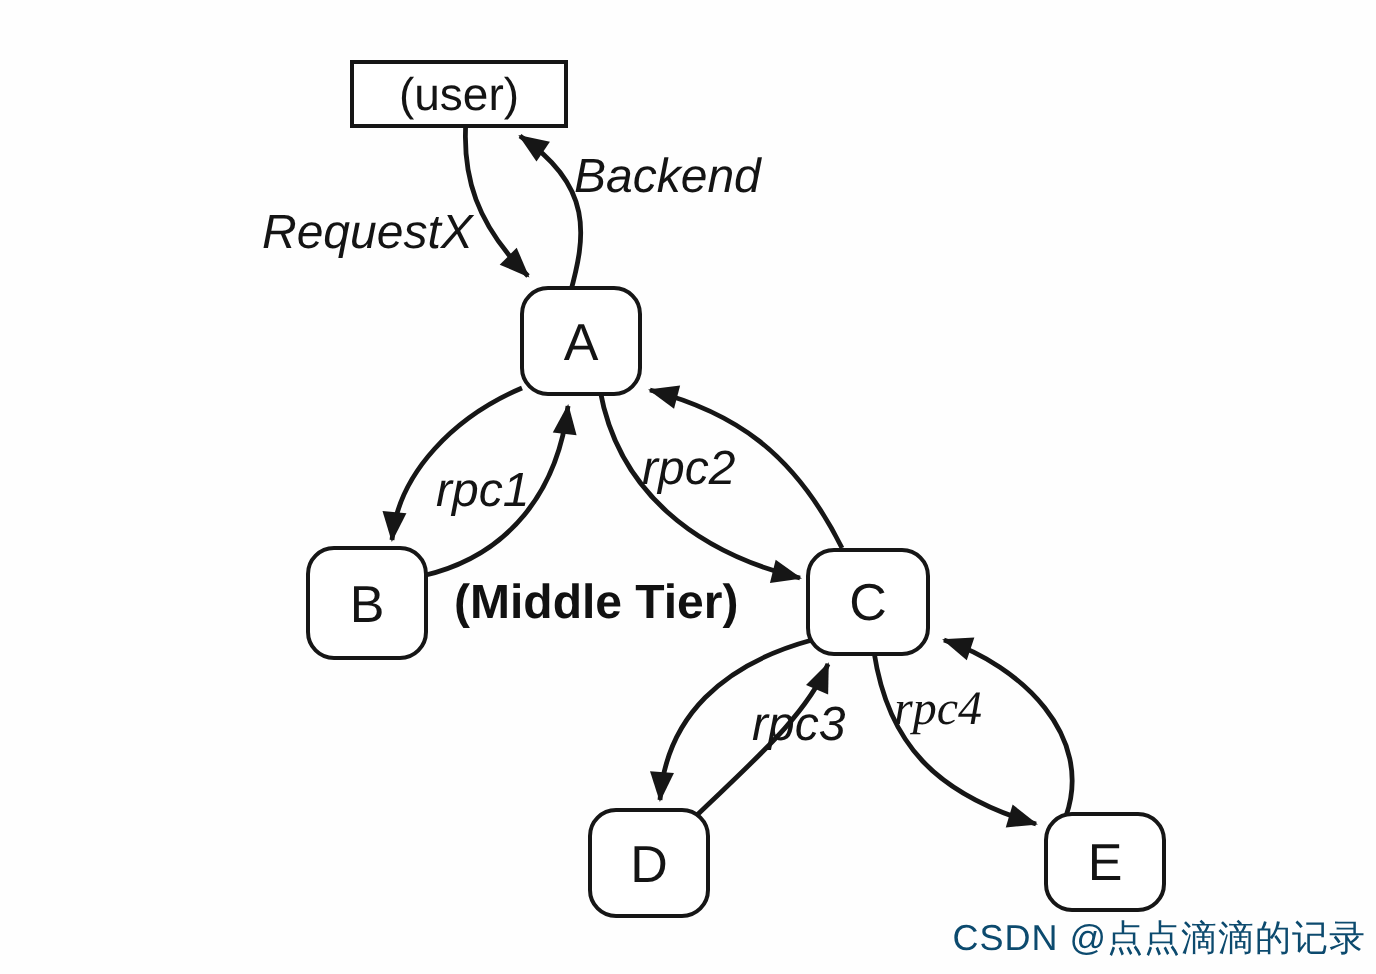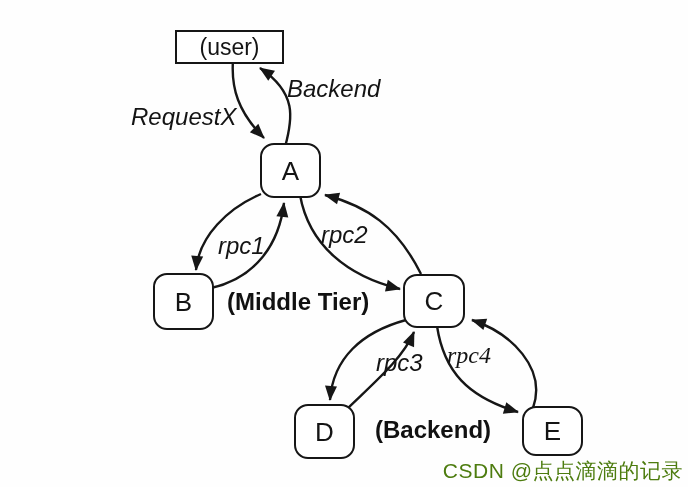--- a/index.html
+++ b/index.html
@@ -36,21 +36,21 @@
   #lbl-rpc4{left:447px;top:342px;font-family:Liberation Serif, serif;}
   .tier-label{
     position:absolute;z-index:3;font-weight:700;font-size:24px;
     white-space:nowrap;color:#111111;
   }
   #tier-frontend{left:331px;top:156px;}
   #tier-middle{left:227px;top:288px;}
   #tier-backend{left:375px;top:416px;}
   #watermark{
     position:absolute;z-index:4;right:5px;top:457px;
-    font-size:21px;color:#4d7c0f;white-space:nowrap;
+    font-size:18px;color:#0c4a6e;white-space:nowrap;
     letter-spacing:0.5px;
   }
 </style>
 </head>
 <body>
 
 <div id="stage">
 
   <svg id="edges" width="688" height="487" viewBox="0 0 688 487">
     <defs>
@@ -92,17 +92,16 @@
   </div>
 
   <div id="lbl-request" class="edge-label">RequestX</div>
   <div id="lbl-reply" class="edge-label">Backend</div>
   <div id="lbl-rpc1" class="edge-label">rpc1</div>
   <div id="lbl-rpc2" class="edge-label">rpc2</div>
   <div id="lbl-rpc3" class="edge-label">rpc3</div>
   <div id="lbl-rpc4" class="edge-label">rpc4</div>
 
   <div id="tier-middle" class="tier-label">(Middle Tier)</div>
-  <div id="tier-backend" class="tier-label">(Backend)</div>
 
   <div id="watermark">CSDN @点点滴滴的记录</div>
 
 </div>
 
 </body></html>

